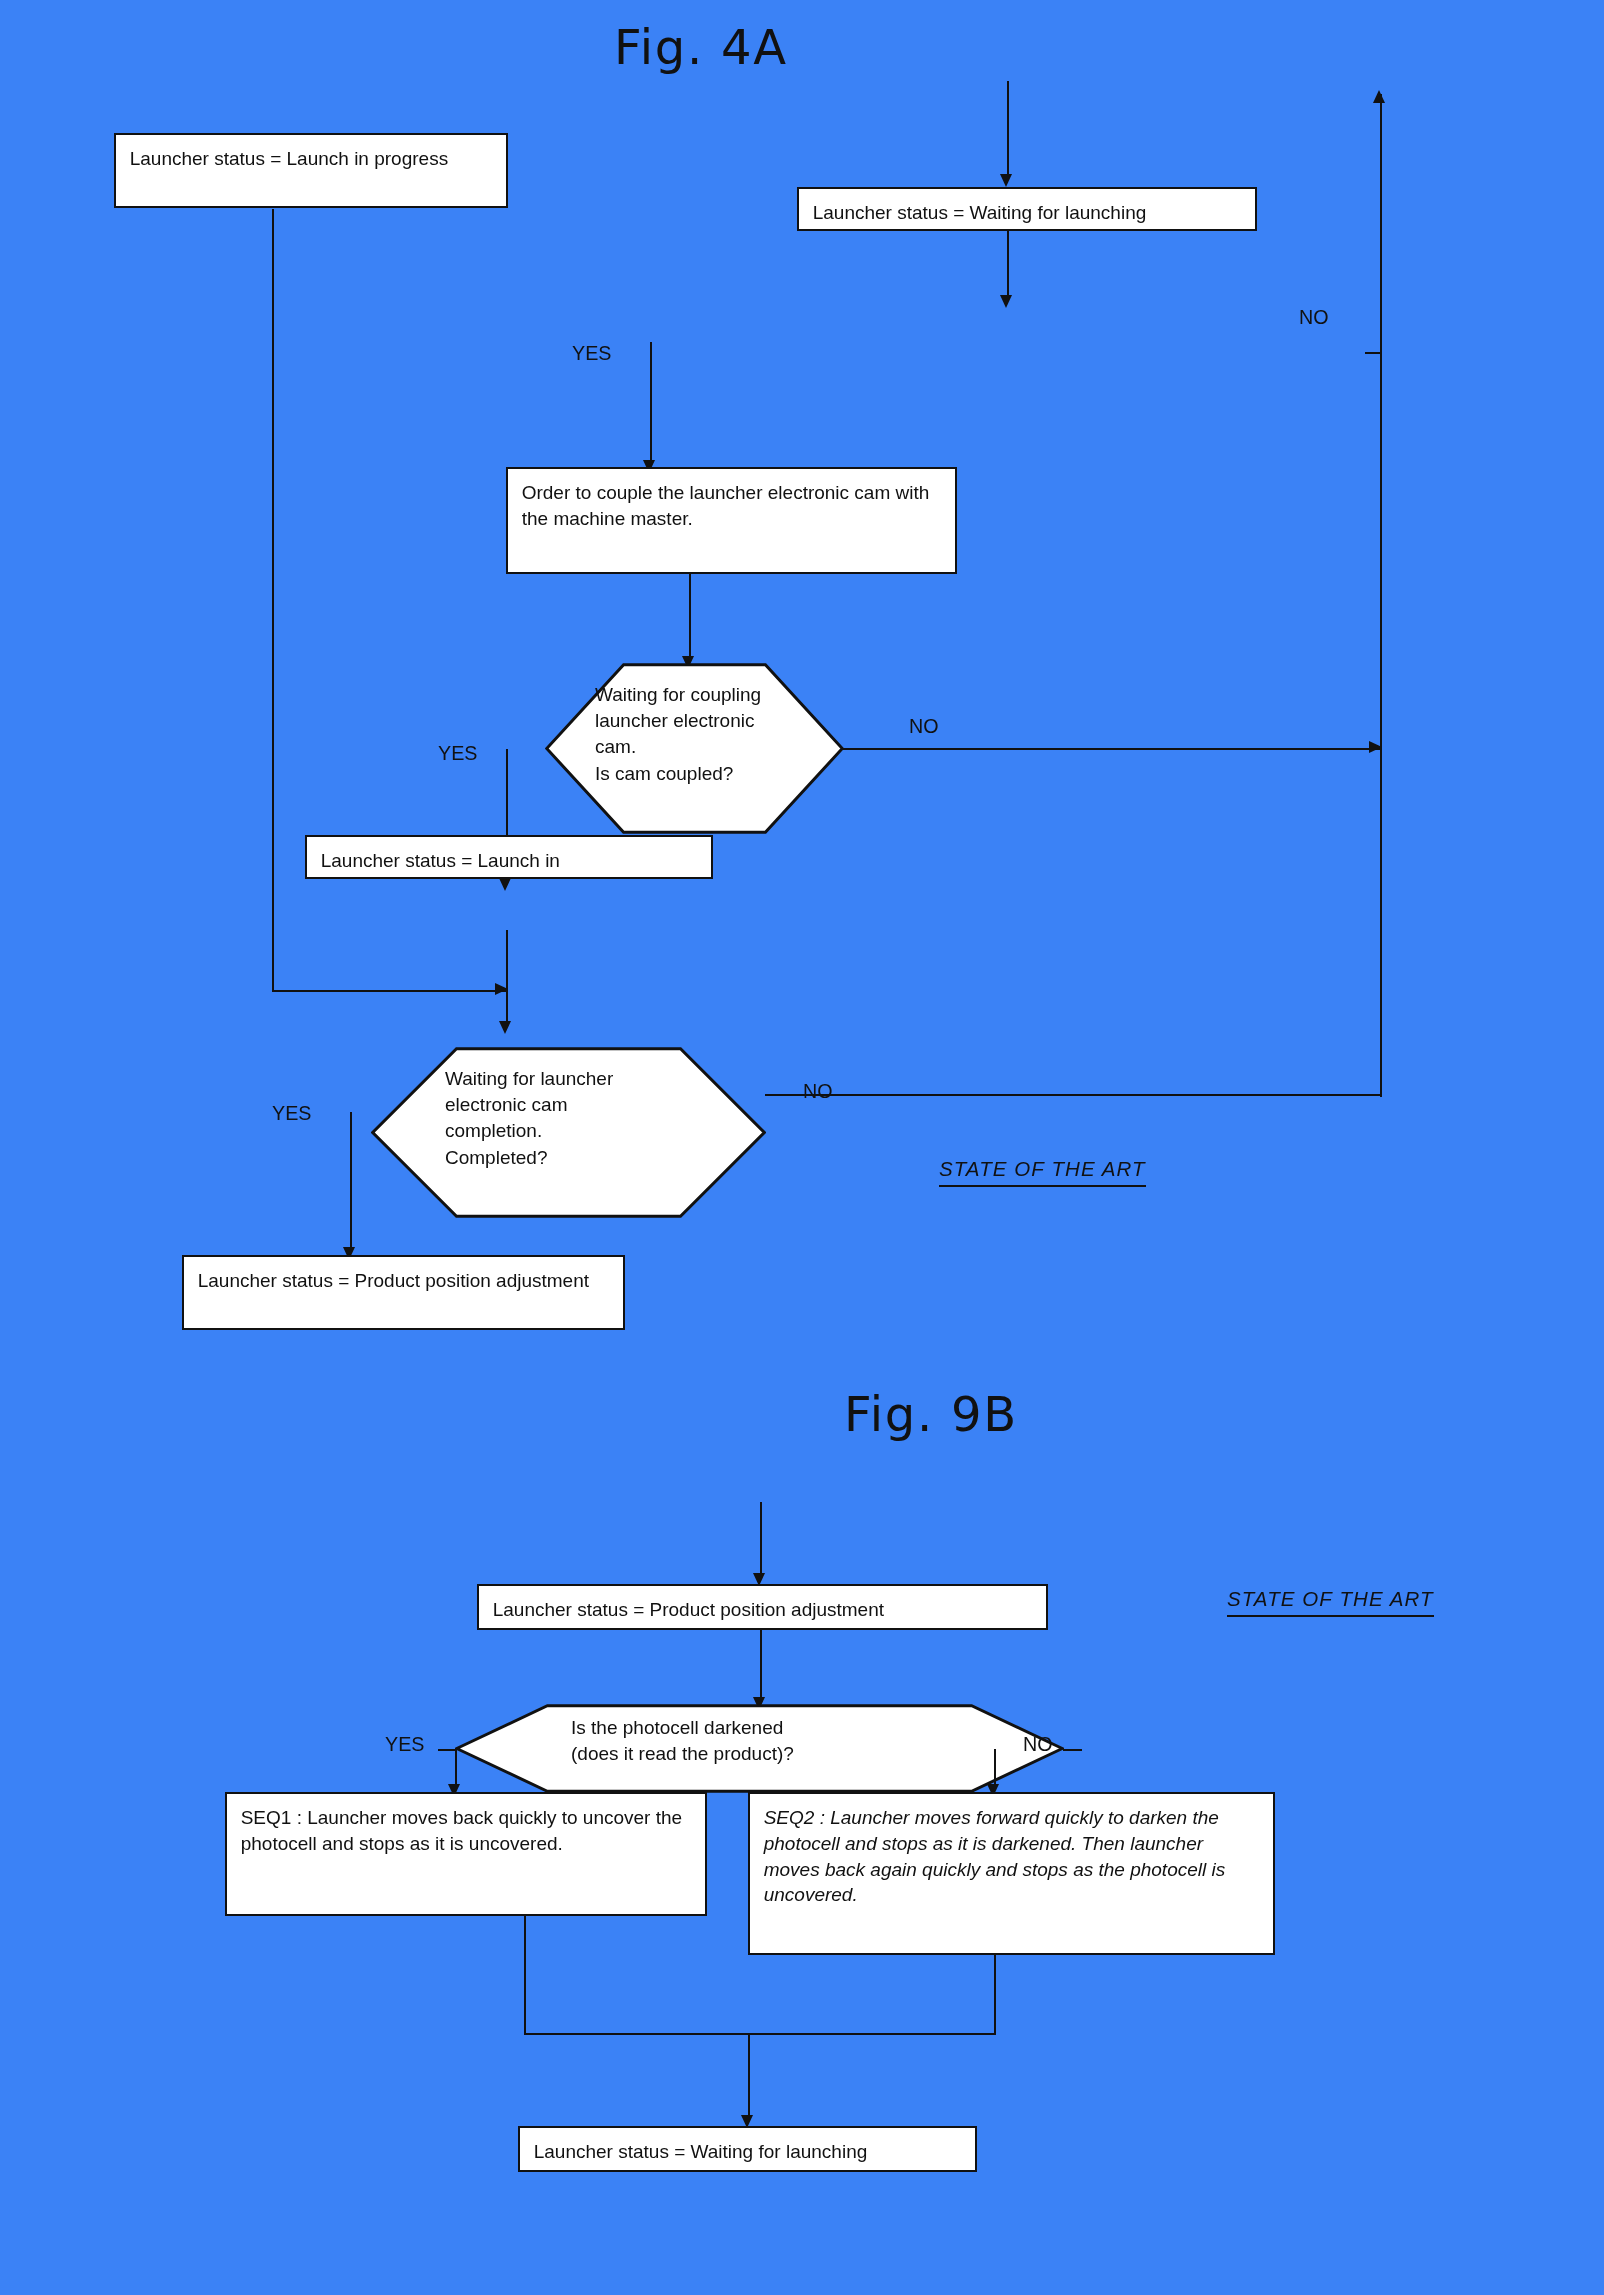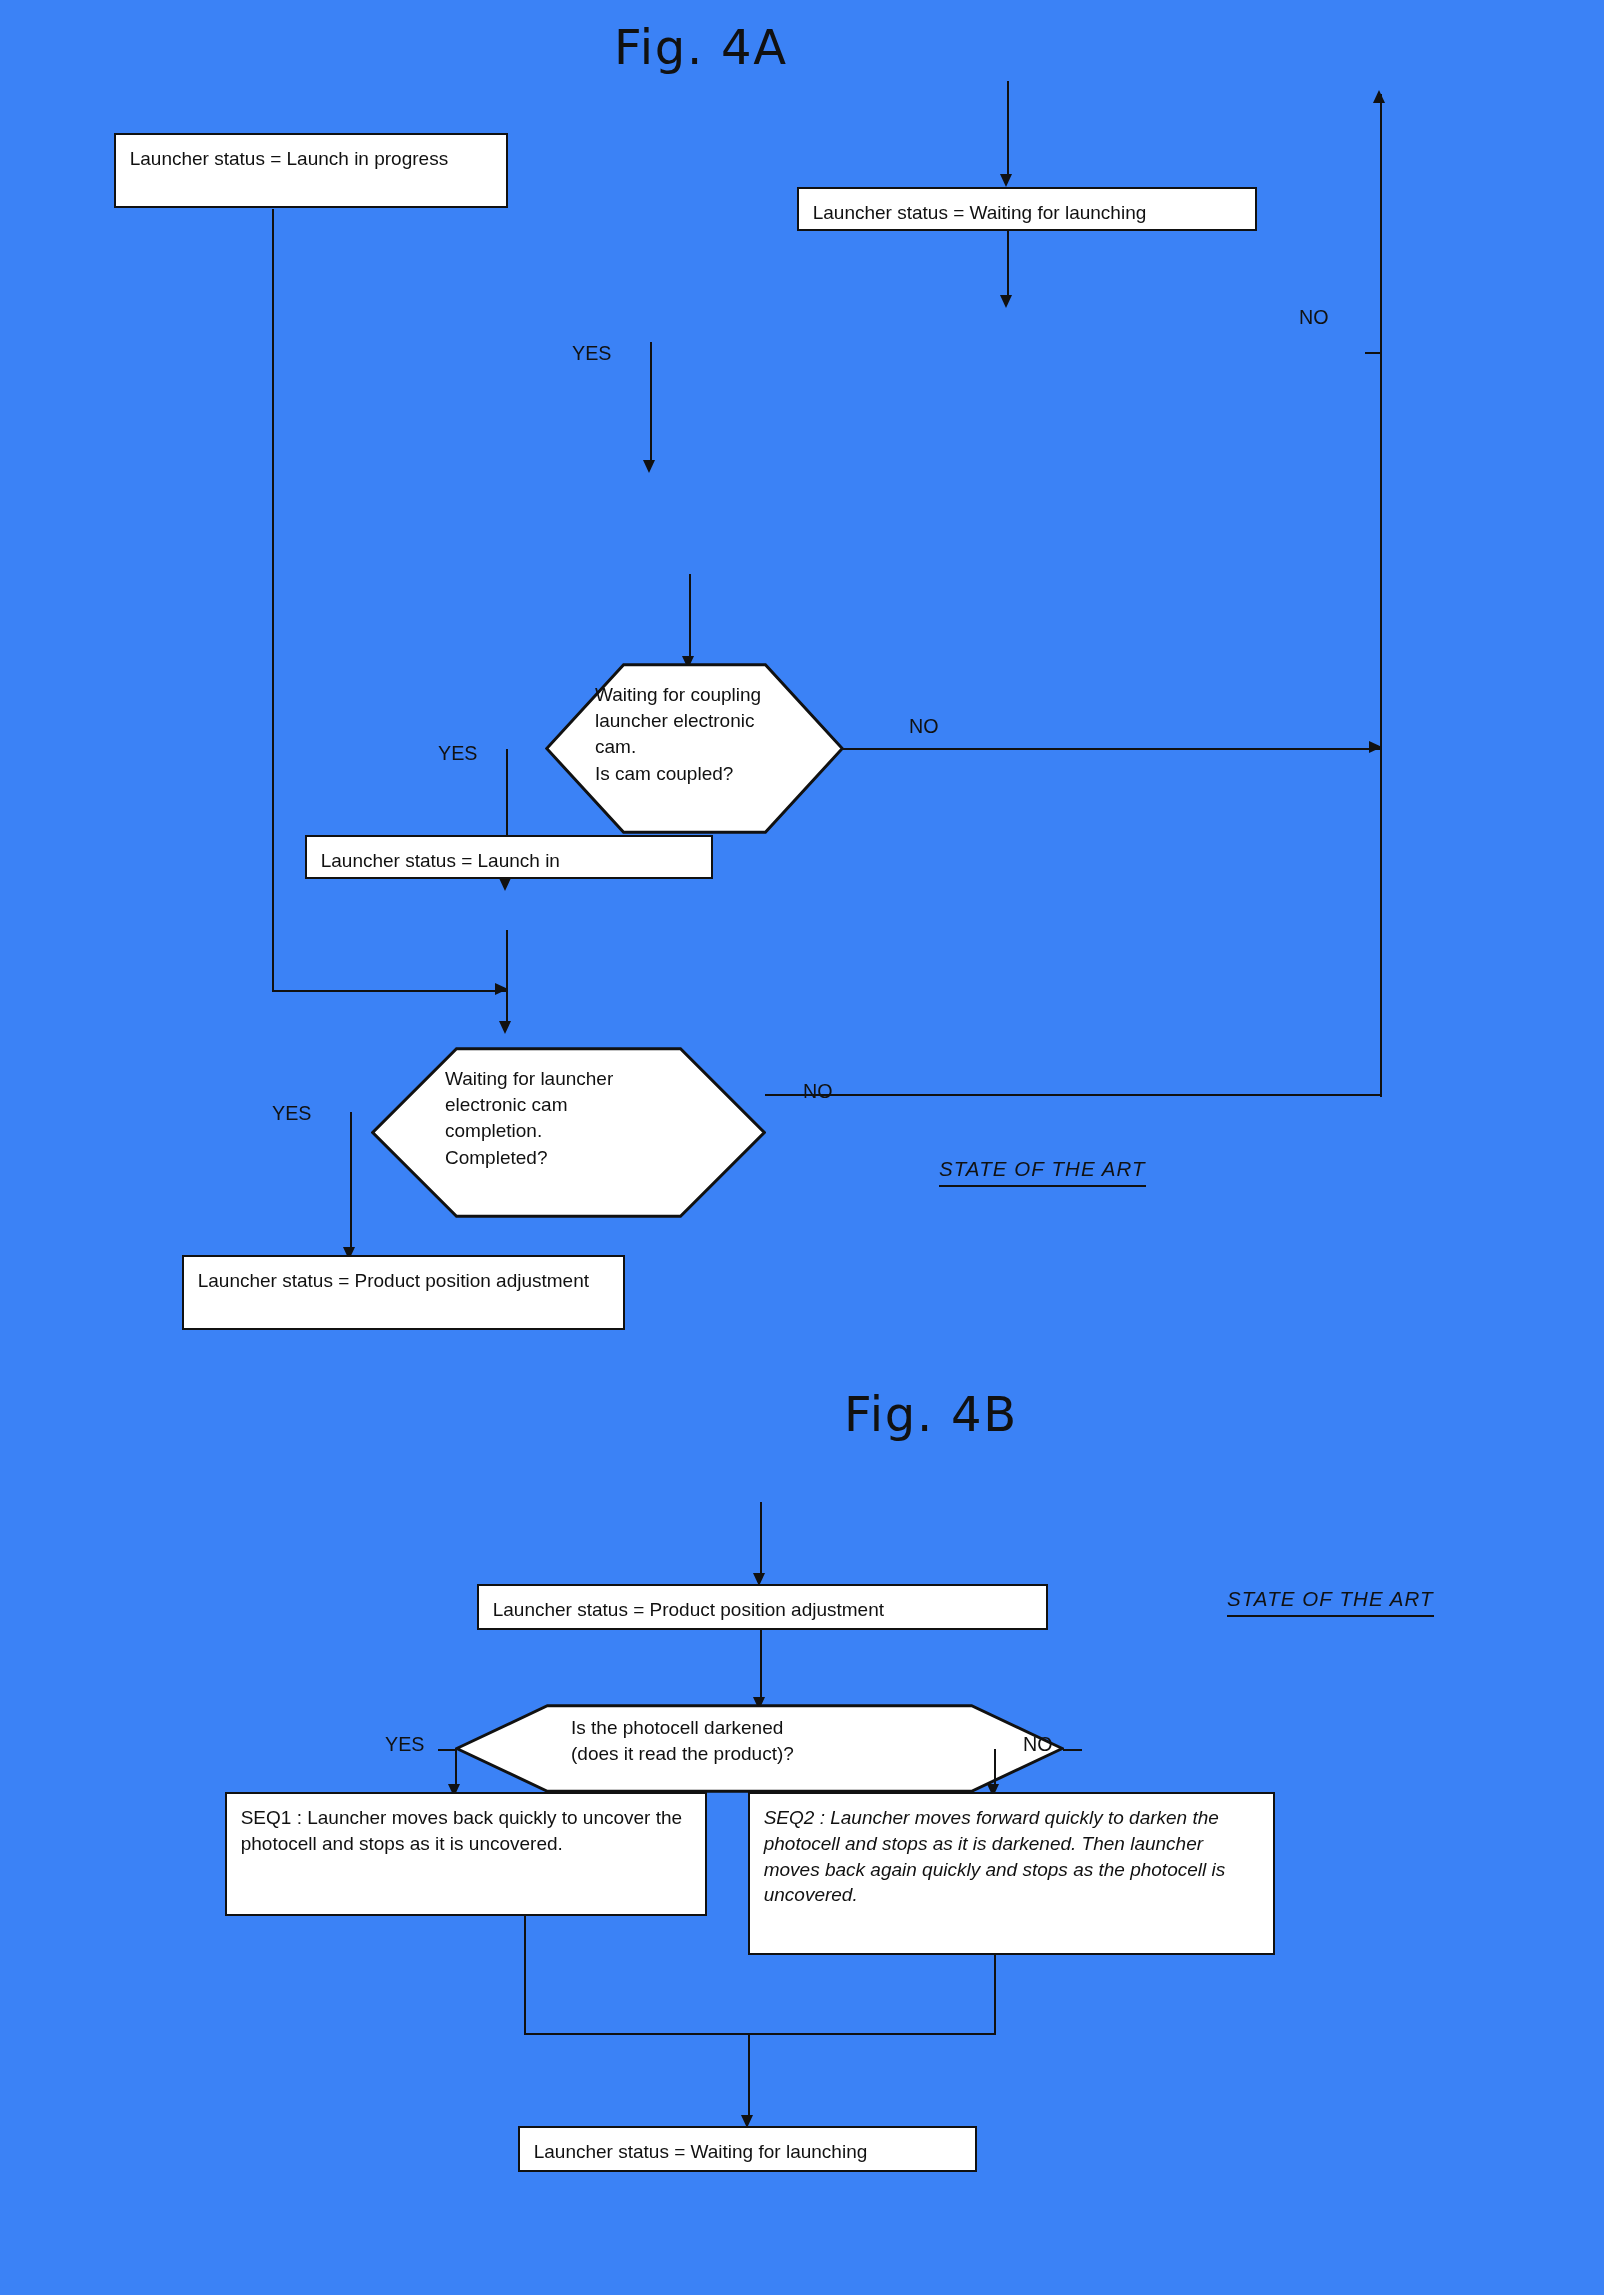--- a/index.html
+++ b/index.html
@@ -117,20 +117,22 @@
 
   <div class="abs blabel" style="left:572px; top:342px;">YES</div>
 
   <div class="abs blabel" style="left:1299px; top:306px;">NO</div>
 
   <div class="vline" style="left:650px; top:342px; height:121px;"></div>
   <div class="arrow-down" style="left:643px; top:460px;"></div>
 
   <div class="hline" style="left:1365px; top:352px; width:17px;"></div>
 
+  <div class="abs pbox tall" style="left:506px; top:467px; width:451px; height:107px;">Order to couple the launcher electronic
+cam with the machine master.</div>
 
   <div class="vline" style="left:689px; top:574px; height:86px;"></div>
   <div class="arrow-down" style="left:682px; top:656px;"></div>
 
   <div class="abs hex-wrap" style="left:545px; top:663px; width:299px; height:171px;">
     <svg class="hex-svg" width="299" height="171" viewBox="0 0 350 200">
       <polygon points="92,2 258,2 348,100 258,198 92,198 2,100" fill="#ffffff" stroke="#111111" stroke-width="3.5"></polygon>
     </svg>
     <div class="hex-text" style="left:50px; top:19px;">Waiting for coupling
 launcher electronic
@@ -176,21 +178,21 @@
 
   <div class="hline" style="left:765px; top:1094px; width:617px;"></div>
 
   <div class="vline" style="left:1380px; top:94px; height:1003px;"></div>
   <div class="arrow-up" style="left:1373px; top:90px;"></div>
 
   <div class="abs pbox" style="left:182px; top:1255px; width:443px; height:75px;">Launcher status = Product position adjustment</div>
 
   <div class="abs soa" style="left:939px; top:1157px;">STATE OF THE ART</div>
 
-  <div class="abs fig-title" style="left:844px; top:1386px;">Fig. 4B</div>
+  <div class="abs fig-title" style="left:844px; top:1386px;">Fig. 9B</div>
 
   <div class="vline" style="left:760px; top:1502px; height:74px;"></div>
   <div class="arrow-down" style="left:753px; top:1573px;"></div>
 
   <div class="abs pbox" style="left:477px; top:1584px; width:571px; height:46px;">Launcher status = Product position adjustment</div>
 
   <div class="abs soa" style="left:1227px; top:1587px;">STATE OF THE ART</div>
 
   <div class="vline" style="left:760px; top:1630px; height:71px;"></div>
   <div class="arrow-down" style="left:753px; top:1697px;"></div>

